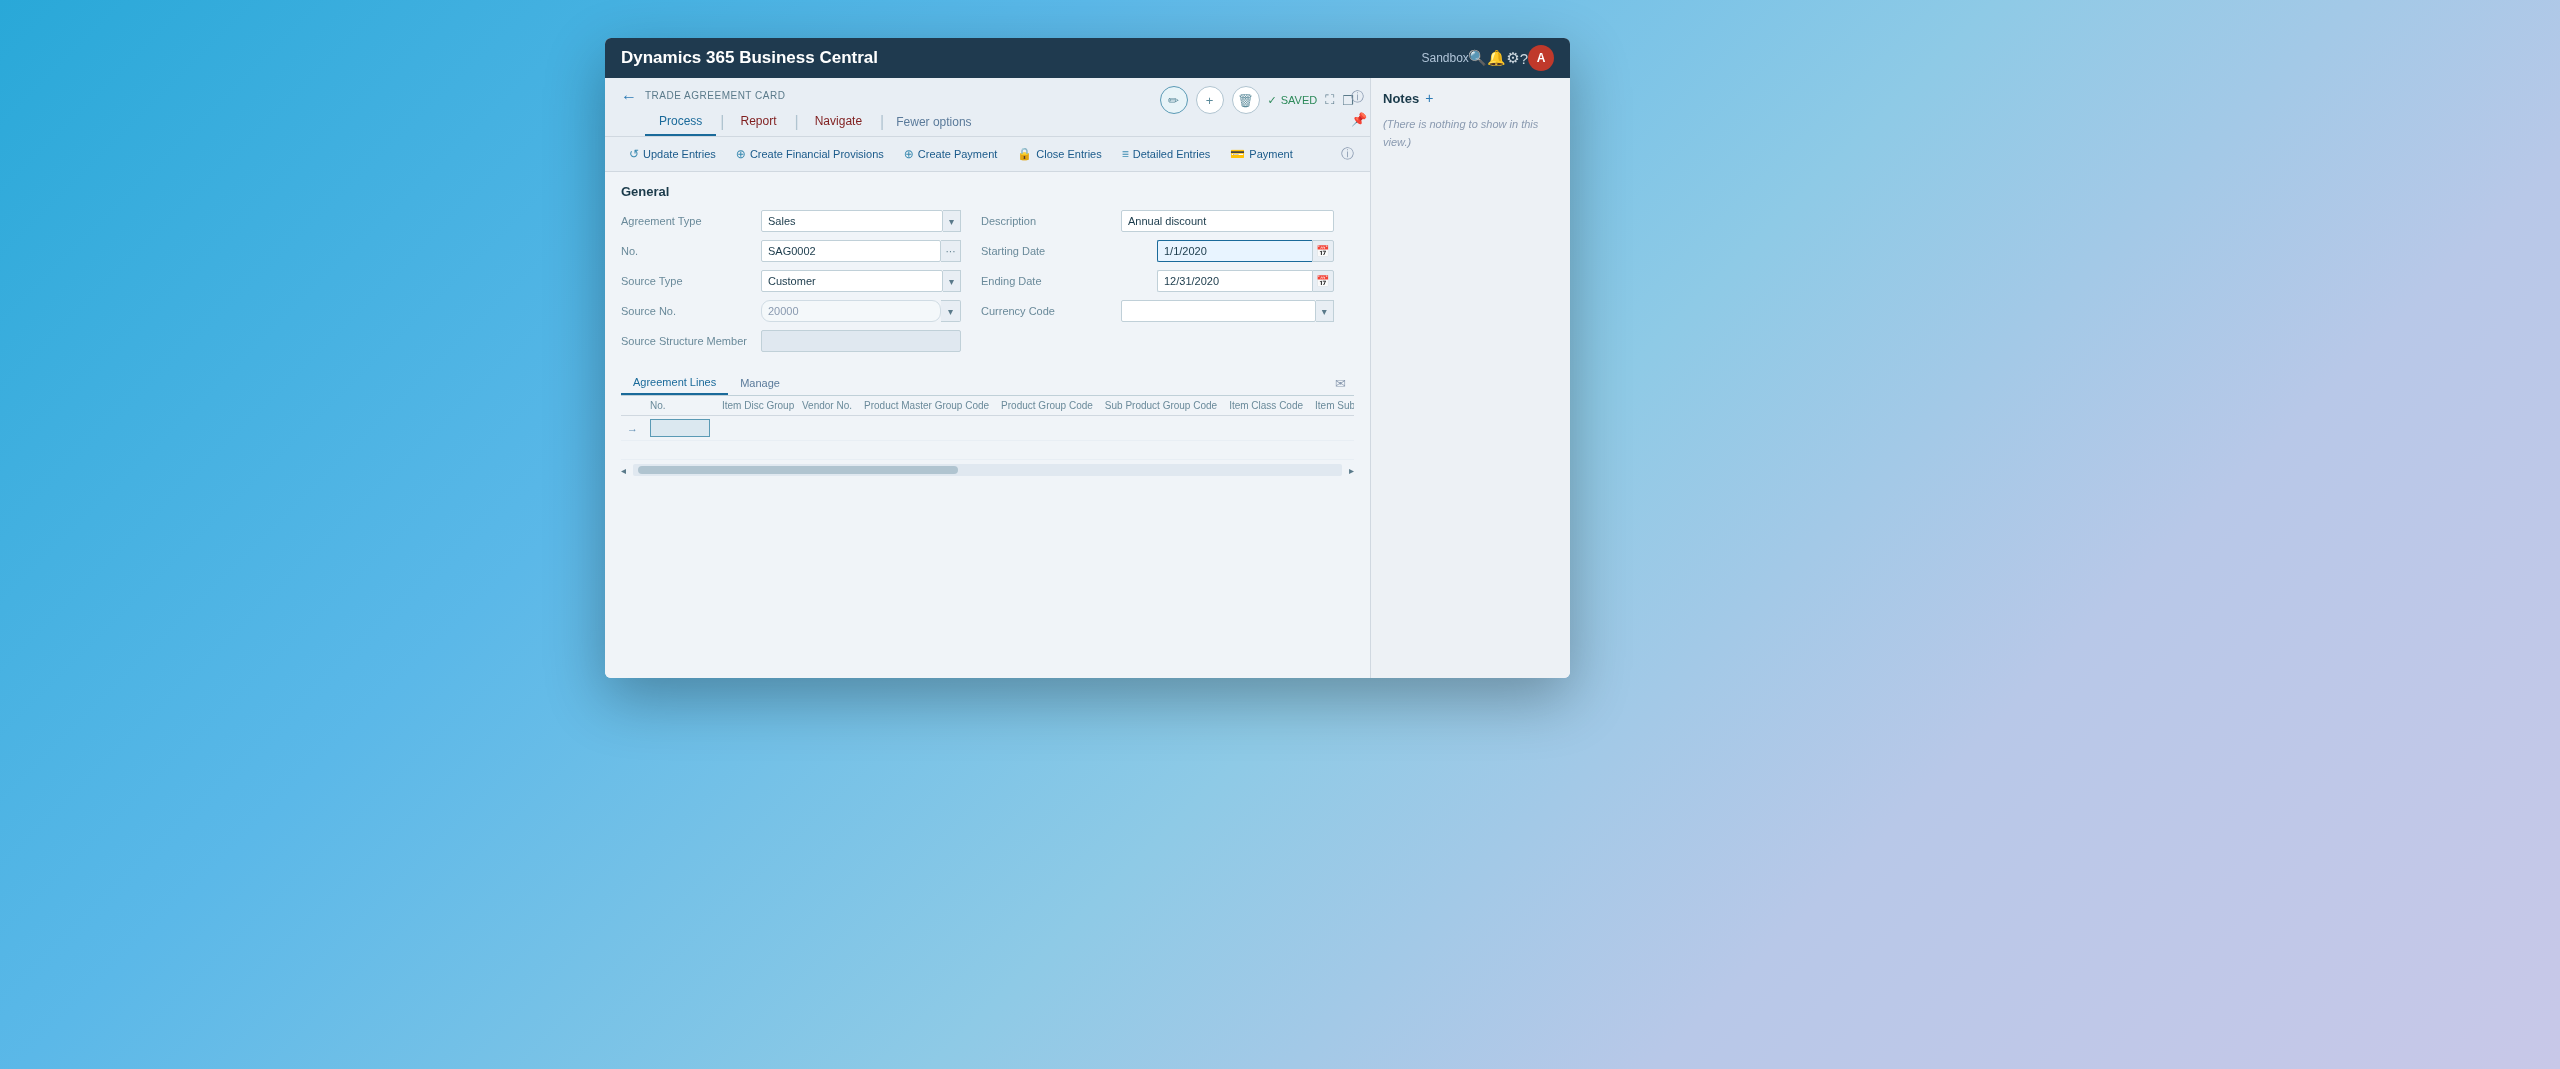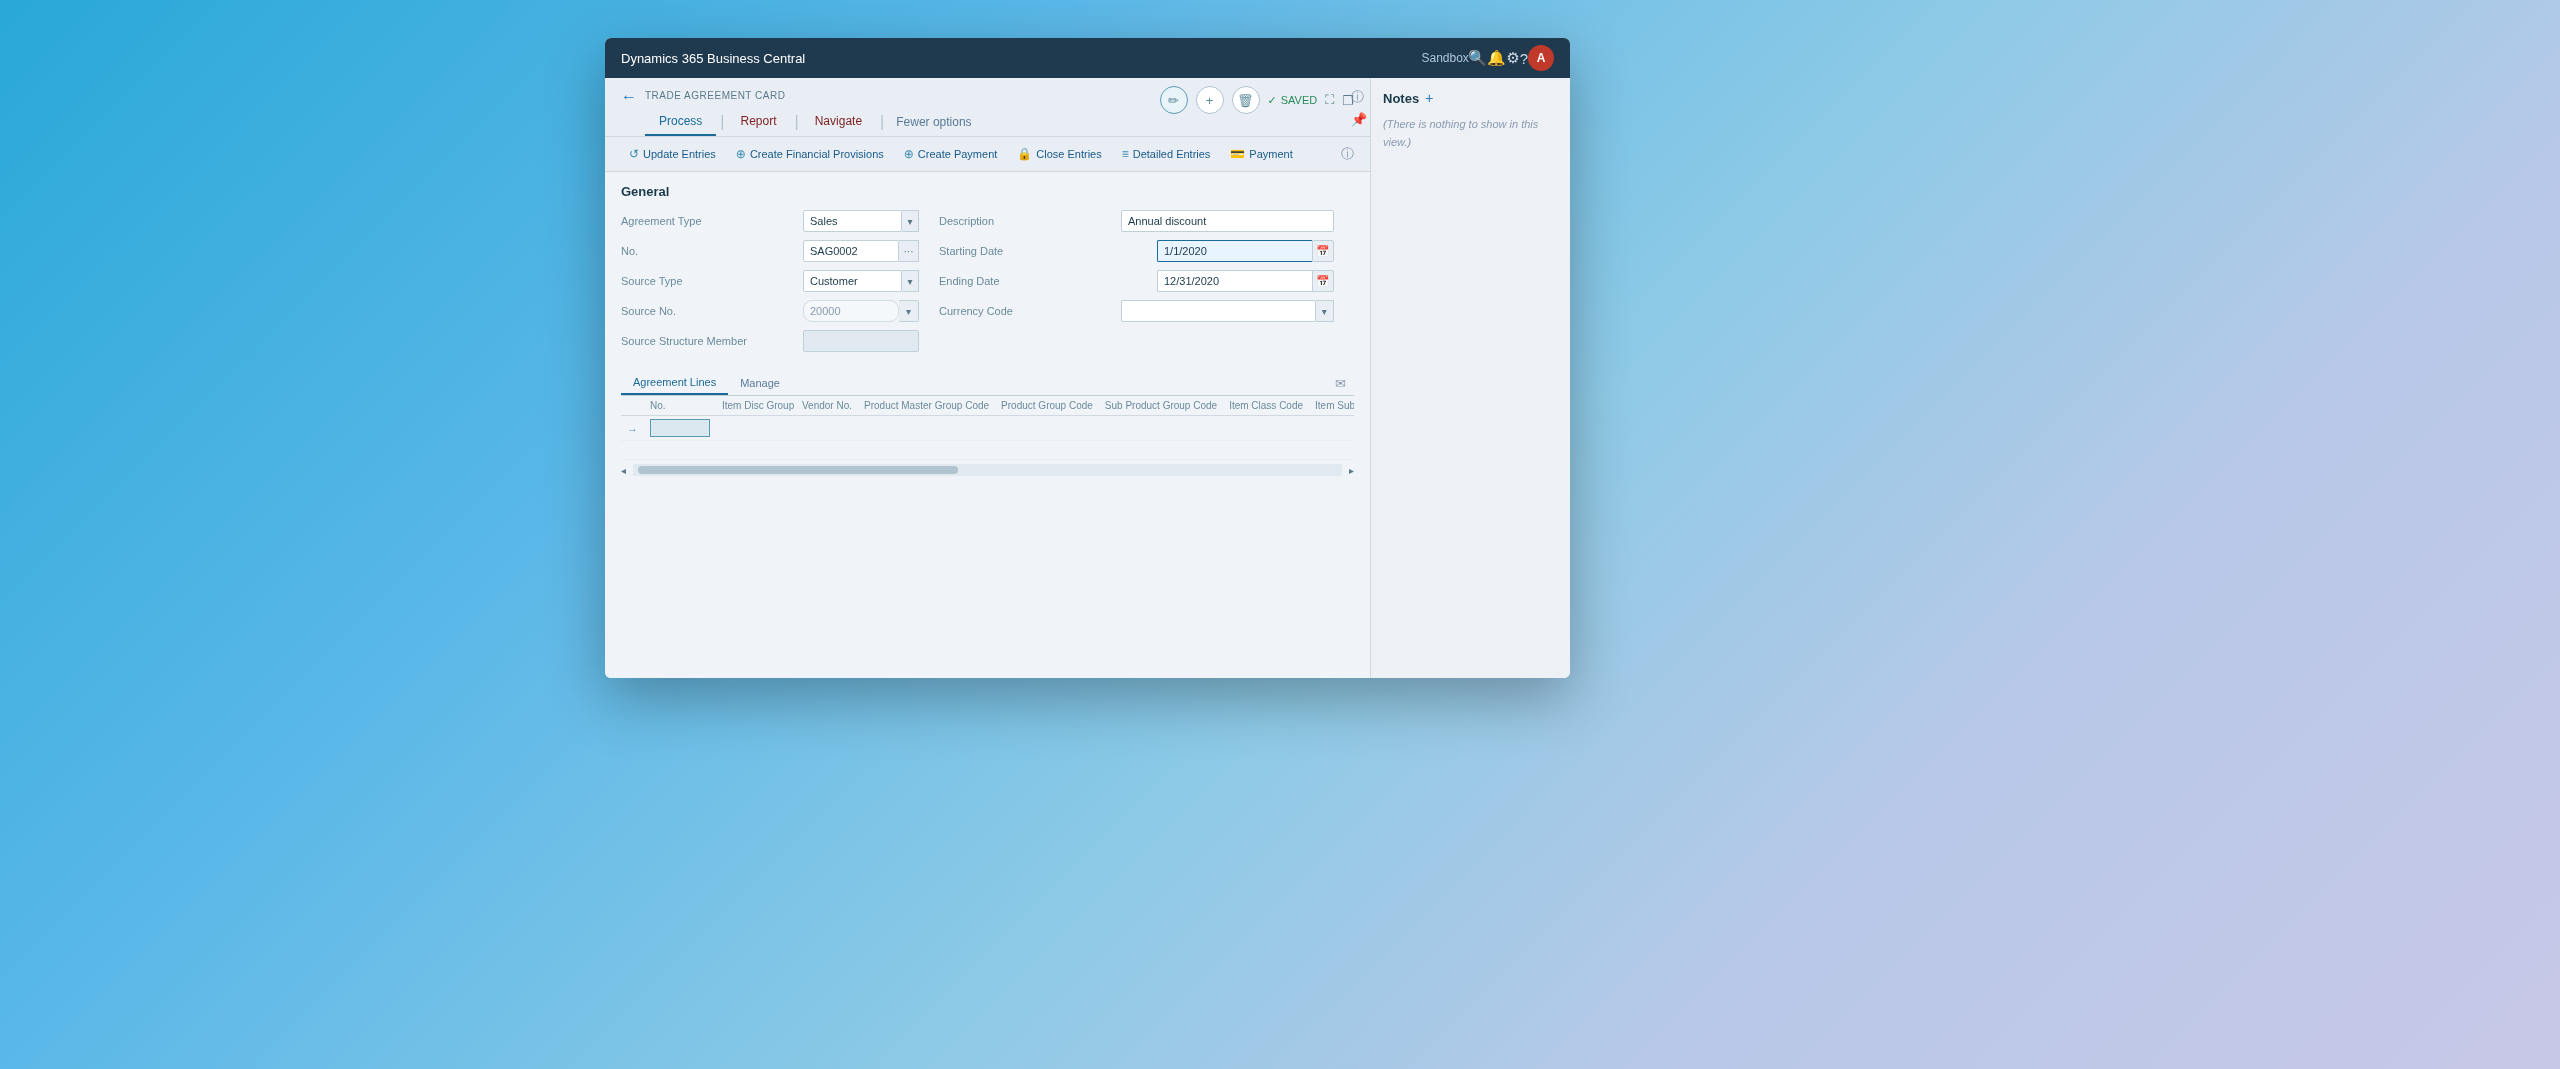--- a/index.html
+++ b/index.html
@@ -34,22 +34,22 @@
       padding: 0 16px;
       justify-content: space-between;
     }
     .top-nav-left {
       display: flex;
       align-items: center;
       gap: 8px;
     }
     .app-title {
       color: #ffffff;
-      font-size: 13px;
-      font-weight: 400;
+      font-size: 17px;
+      font-weight: 700;
     }
     .top-nav-right {
       display: flex;
       align-items: center;
       gap: 0;
       color: #cdd8e0;
       font-size: 12px;
     }
     .nav-icon {
       color: #cdd8e0;
@@ -267,21 +267,20 @@
       gap: 0;
     }
     .form-section {
       padding-right: 20px;
     }
     .form-row {
       display: flex;
       align-items: center;
       margin-bottom: 6px;
       min-height: 24px;
-      gap: 42px;
     }
     .form-label {
       width: 140px;
       font-size: 11px;
       color: #6a8a9a;
       flex-shrink: 0;
     }
     .form-field {
       flex: 1;
       position: relative;

